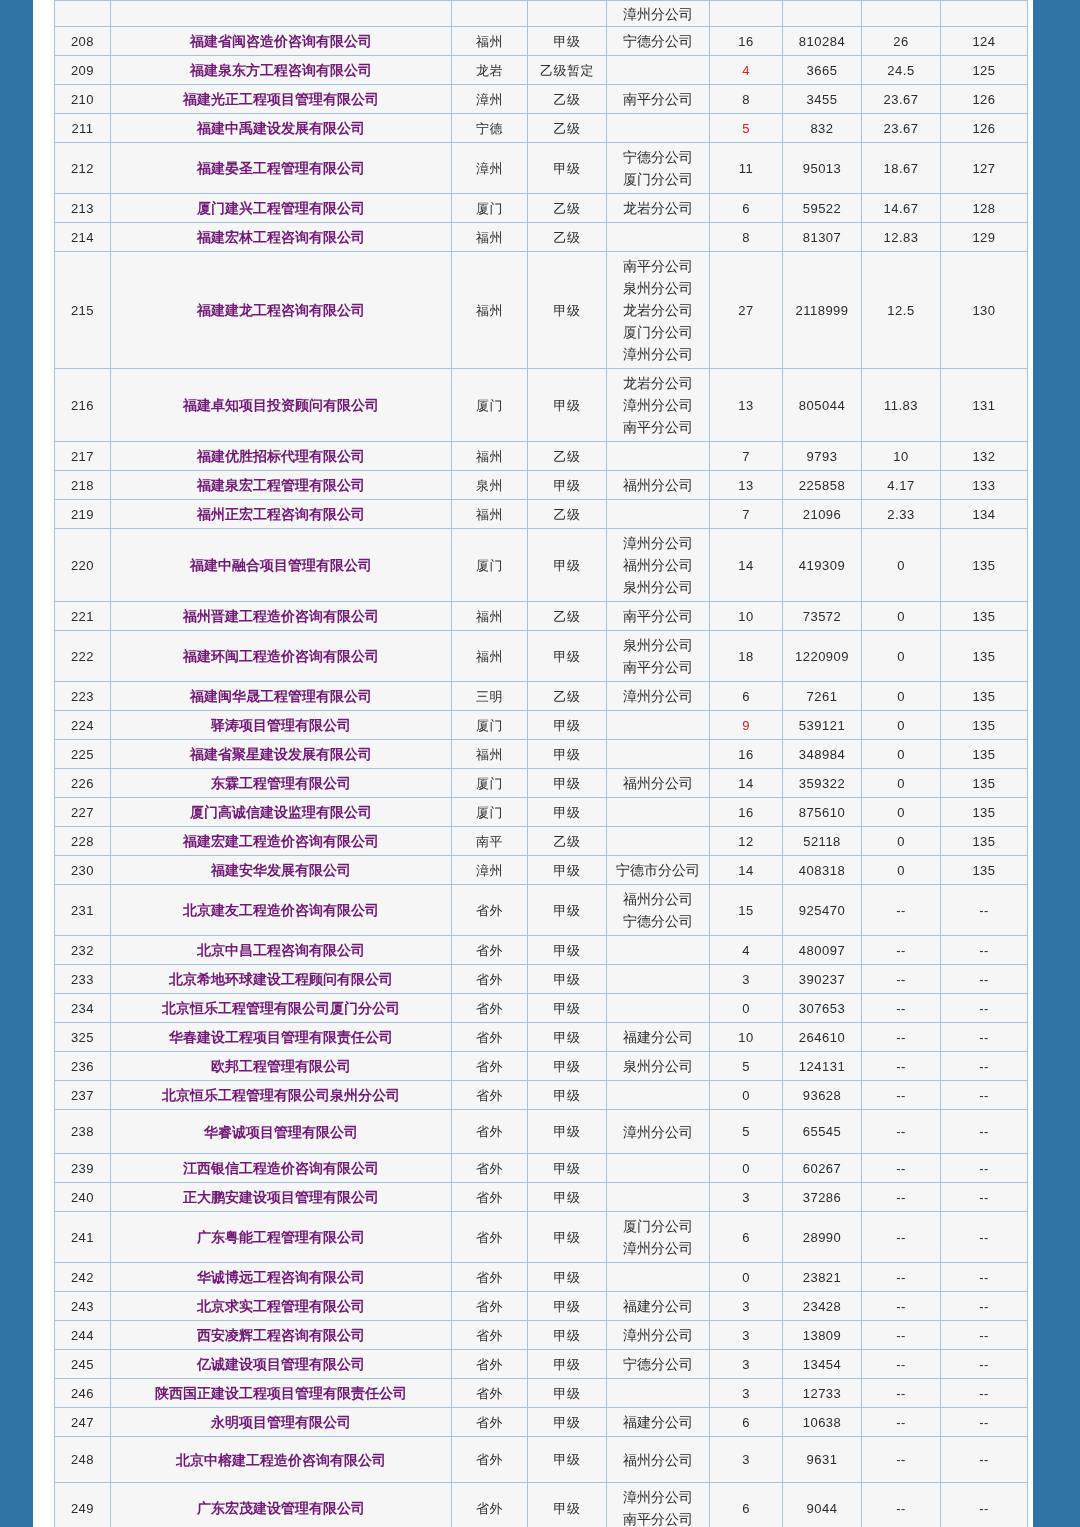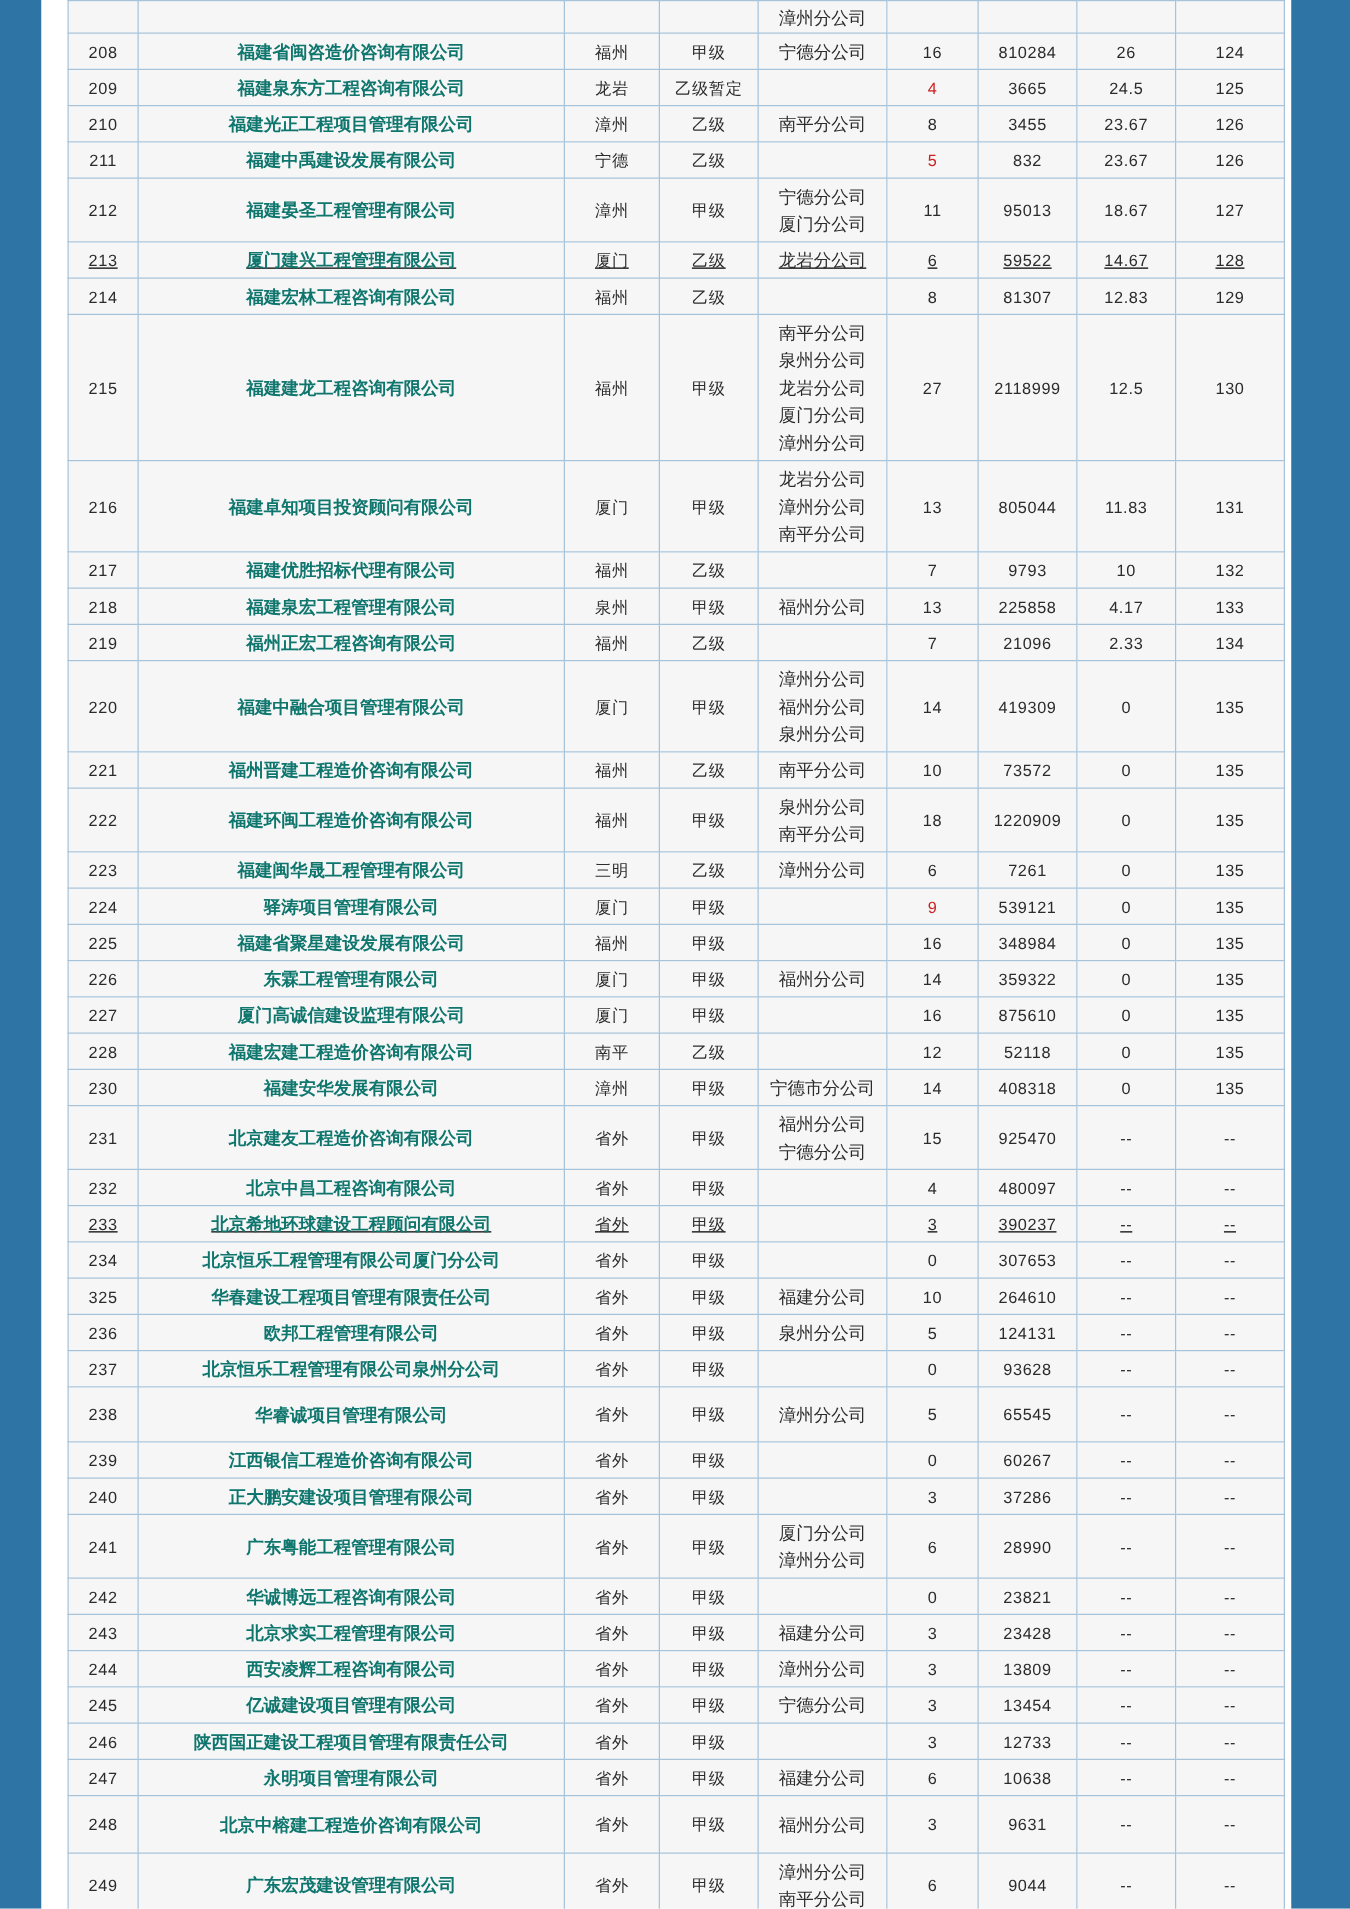--- a/index.html
+++ b/index.html
@@ -20,21 +20,21 @@
     width:973px;border-collapse:collapse;table-layout:fixed;
   }
   table.rank td{
     border:1px solid #a6c3da;
     background:#f6f6f6;
     text-align:center;vertical-align:middle;
     color:#2b2b2b;font-size:14px;line-height:22px;
     overflow:hidden;padding:2px 1px;
   }
   td.col-company{text-align:left;padding-left:13px;}
-  .company-link{color:#0f766e;font-weight:bold;font-size:14px;text-decoration:none;}
+  .company-link{color:#701a75;font-weight:bold;font-size:14px;text-decoration:none;}
   .num{font-size:13px;letter-spacing:0.5px;}
   .red{color:#cc2222;}
   .branch-line{display:block;line-height:22px;}
   tr.partial td{padding:0 1px;}
 </style>
 </head>
 <body>
 
 <div class="screen">
   <div class="band band-left"></div>
@@ -121,21 +121,21 @@
           <td class="col-grade"><span class="num">甲级</span></td>
           <td class="col-branch">
             <span class="branch-line">宁德分公司</span>
             <span class="branch-line">厦门分公司</span>
           </td>
           <td class="col-count"><span class="num">11</span></td>
           <td class="col-amount"><span class="num">95013</span></td>
           <td class="col-score"><span class="num">18.67</span></td>
           <td class="col-rank"><span class="num">127</span></td>
         </tr>
-        <tr style="height: 29px; text-decoration: underline;">
+        <tr style="height: 29px;">
           <td class="col-no"><span class="num">213</span></td>
           <td class="col-company"><span class="company-link">厦门建兴工程管理有限公司</span></td>
           <td class="col-city"><span class="num">厦门</span></td>
           <td class="col-grade"><span class="num">乙级</span></td>
           <td class="col-branch">
             <span class="branch-line">龙岩分公司</span>
           </td>
           <td class="col-count"><span class="num">6</span></td>
           <td class="col-amount"><span class="num">59522</span></td>
           <td class="col-score"><span class="num">14.67</span></td>
@@ -362,21 +362,21 @@
           <td class="col-no"><span class="num">232</span></td>
           <td class="col-company"><span class="company-link">北京中昌工程咨询有限公司</span></td>
           <td class="col-city"><span class="num">省外</span></td>
           <td class="col-grade"><span class="num">甲级</span></td>
           <td class="col-branch"></td>
           <td class="col-count"><span class="num">4</span></td>
           <td class="col-amount"><span class="num">480097</span></td>
           <td class="col-score"><span class="num">--</span></td>
           <td class="col-rank"><span class="num">--</span></td>
         </tr>
-        <tr style="height: 29px; text-decoration: underline;">
+        <tr style="height: 29px;">
           <td class="col-no"><span class="num">233</span></td>
           <td class="col-company"><span class="company-link">北京希地环球建设工程顾问有限公司</span></td>
           <td class="col-city"><span class="num">省外</span></td>
           <td class="col-grade"><span class="num">甲级</span></td>
           <td class="col-branch"></td>
           <td class="col-count"><span class="num">3</span></td>
           <td class="col-amount"><span class="num">390237</span></td>
           <td class="col-score"><span class="num">--</span></td>
           <td class="col-rank"><span class="num">--</span></td>
         </tr>

